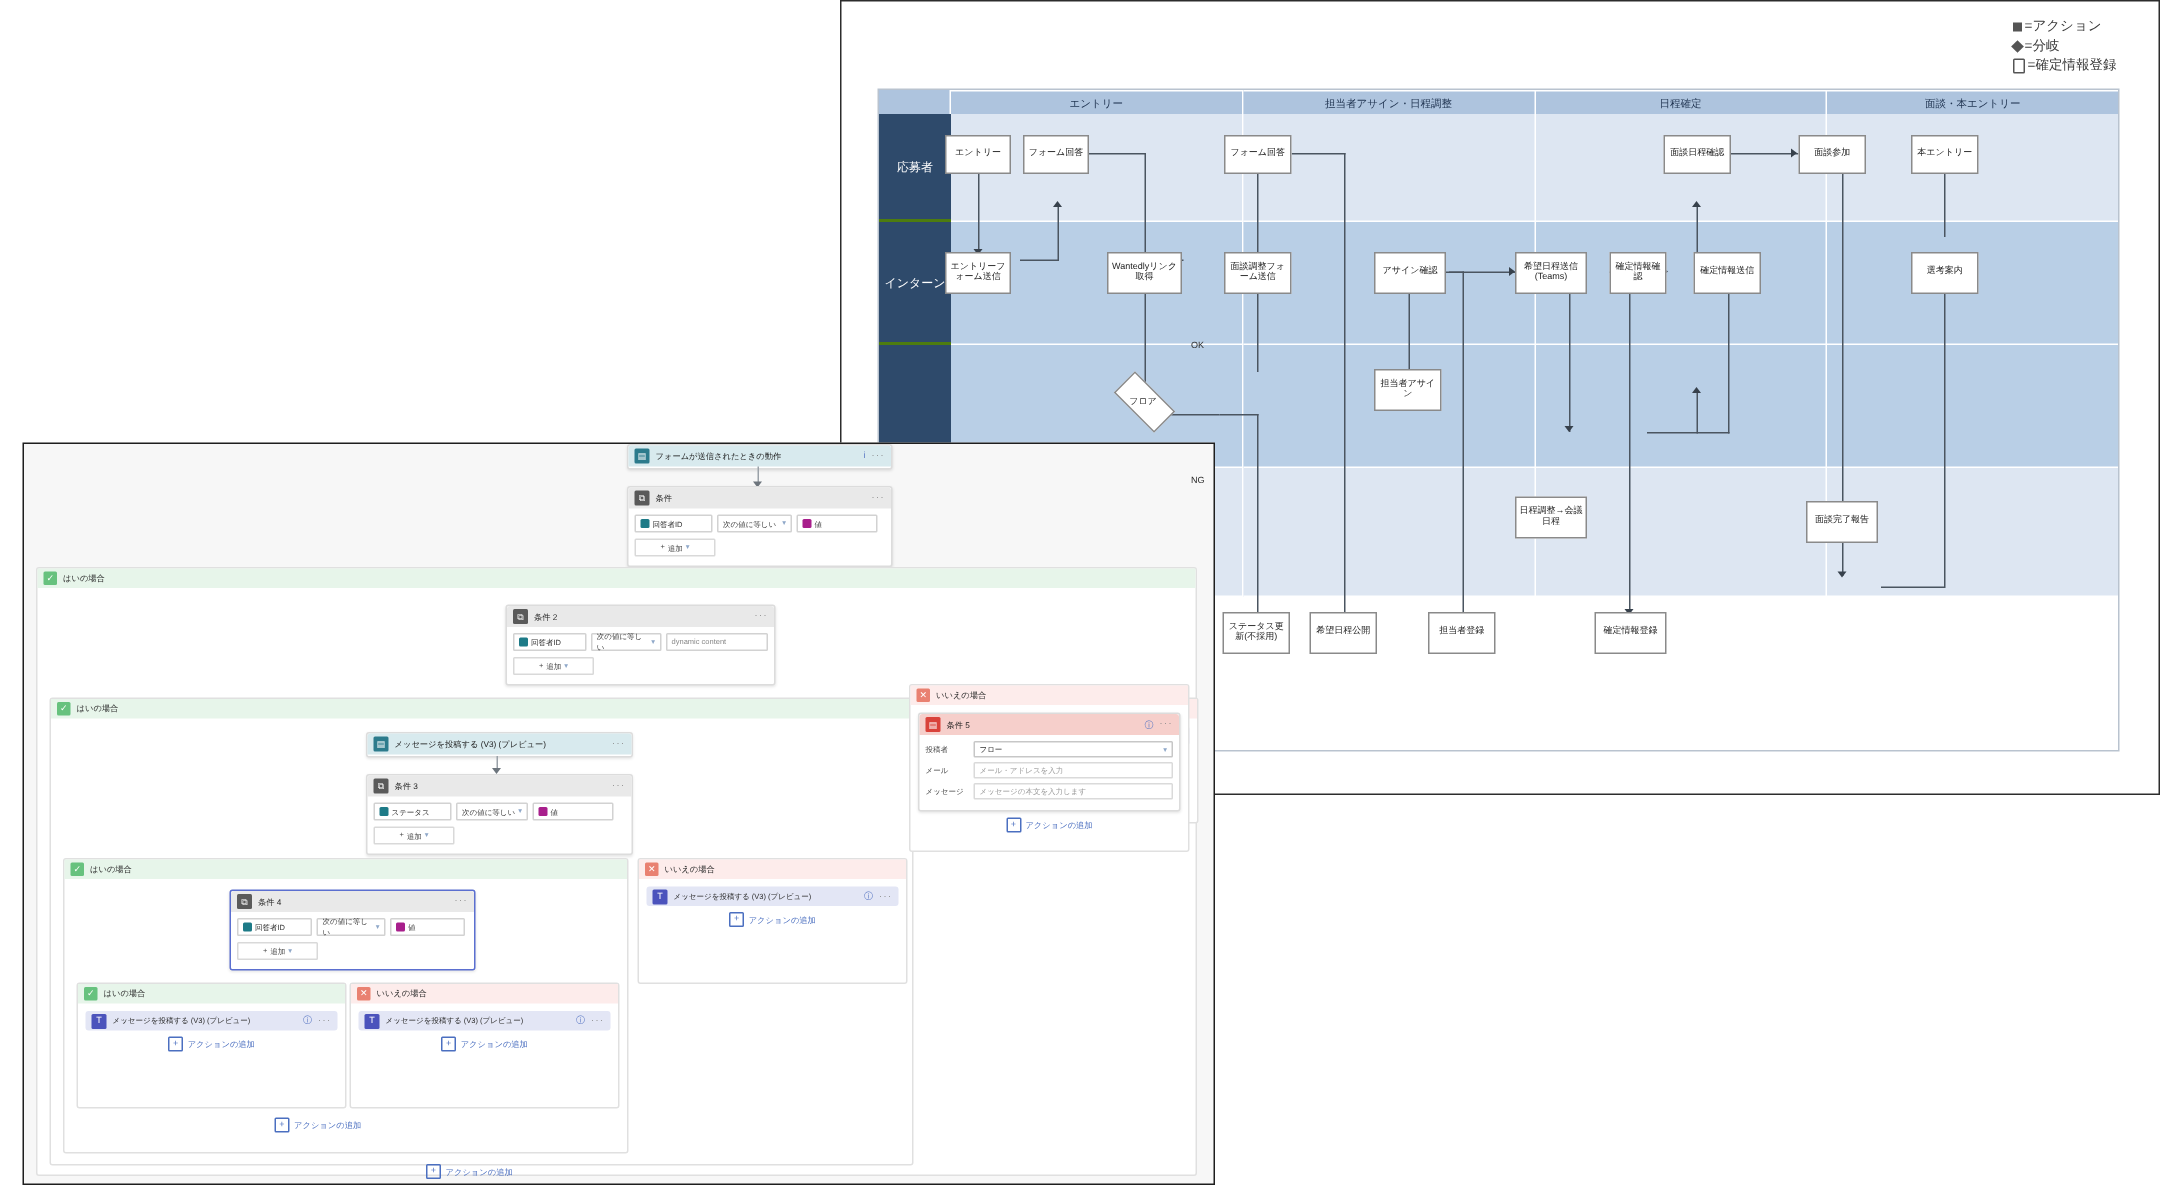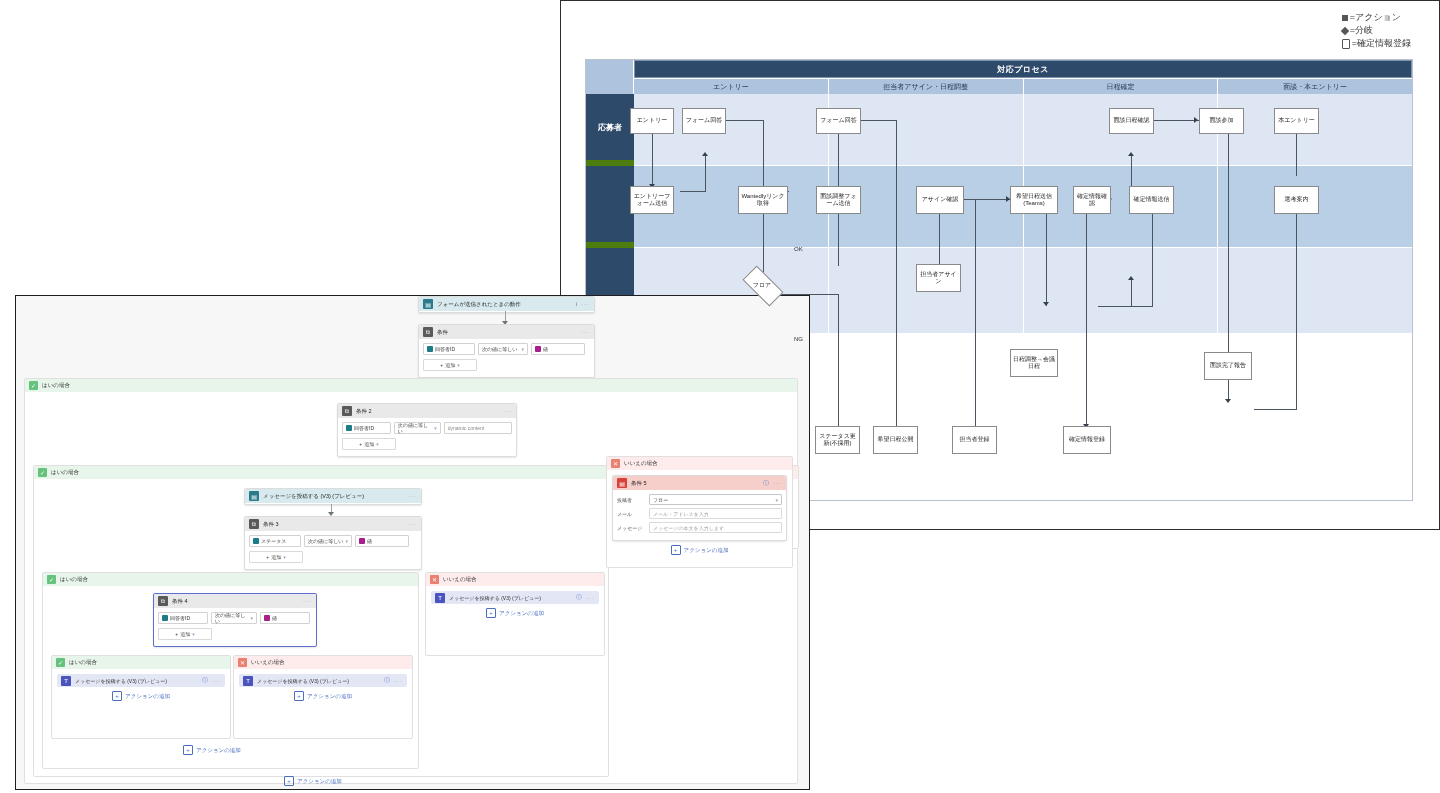--- a/index.html
+++ b/index.html
@@ -41,23 +41,23 @@
   .phase-cell{
     flex:1;background:#aec4de;color:#1f3350;font-size:7px;
     display:flex;align-items:center;justify-content:center;
     border-right:1px solid #ffffff;border-top:1px solid #ffffff;box-sizing:border-box;
   }
   .phase-cell:last-child{border-right:none;}
 
   .lane-area{position:relative;height:408px;}
   .lane{display:flex;box-sizing:border-box;}
   .lane-label{
-    width:48px;background:#2e4a6b;color:#ffffff;font-size:8px;font-weight:bold;
+    width:48px;background:#2e4a6b;color:#ffffff;font-size:8px;font-weight:normal;
     display:flex;align-items:center;justify-content:center;text-align:center;
-    border-bottom:6px solid #4d7c0f;box-sizing:border-box;
+    border-bottom:2px solid #4d7c0f;box-sizing:border-box;
   }
   .lane-cols{flex:1;display:flex;}
   .lane-cell{flex:1;border-right:1px solid #ffffff;border-bottom:1px solid #ffffff;box-sizing:border-box;}
   .lane-cell:last-child{border-right:none;}
   .ln-a .lane-cell{background:#dde6f2;}
   .ln-b .lane-cell{background:#b9cfe6;}
 
   .node{
     position:absolute;background:#ffffff;border:1px solid #8a8a8a;
     font-size:6px;color:#1c1c1c;line-height:7.5px;text-align:center;
@@ -172,24 +172,20 @@
     <div>
       <span class="lg-di"></span><span>=分岐</span>
     </div>
     <div>
       <span class="lg-rr"></span><span>=確定情報登録</span>
     </div>
   </div>
 
   <div id="grid">
 
-    <div class="title-row">
-      <div class="corner-cell"></div>
-      <div class="proc-title">対応プロセス</div>
-    </div>
 
     <div class="phase-row">
       <div class="phase-corner"></div>
       <div class="phase-cell">エントリー</div>
       <div class="phase-cell">担当者アサイン・日程調整</div>
       <div class="phase-cell">日程確定</div>
       <div class="phase-cell">面談・本エントリー</div>
     </div>
 
     <div class="lane-area">
@@ -197,20 +193,29 @@
       <div class="lane ln-a" style="height:72px">
         <div class="lane-label">応募者</div>
         <div class="lane-cols">
           <div class="lane-cell"></div>
             <div class="lane-cell"></div>
             <div class="lane-cell"></div>
             <div class="lane-cell"></div>
         </div>
       </div>
 
+      <div class="lane ln-b" style="height:82px">
+        <div class="lane-label">インターン</div>
+        <div class="lane-cols">
+          <div class="lane-cell"></div>
+            <div class="lane-cell"></div>
+            <div class="lane-cell"></div>
+            <div class="lane-cell"></div>
+        </div>
+      </div>
 
 
       <div class="lane ln-b" style="height:82px">
         <div class="lane-label"></div>
         <div class="lane-cols">
           <div class="lane-cell"></div>
             <div class="lane-cell"></div>
             <div class="lane-cell"></div>
             <div class="lane-cell"></div>
         </div>

